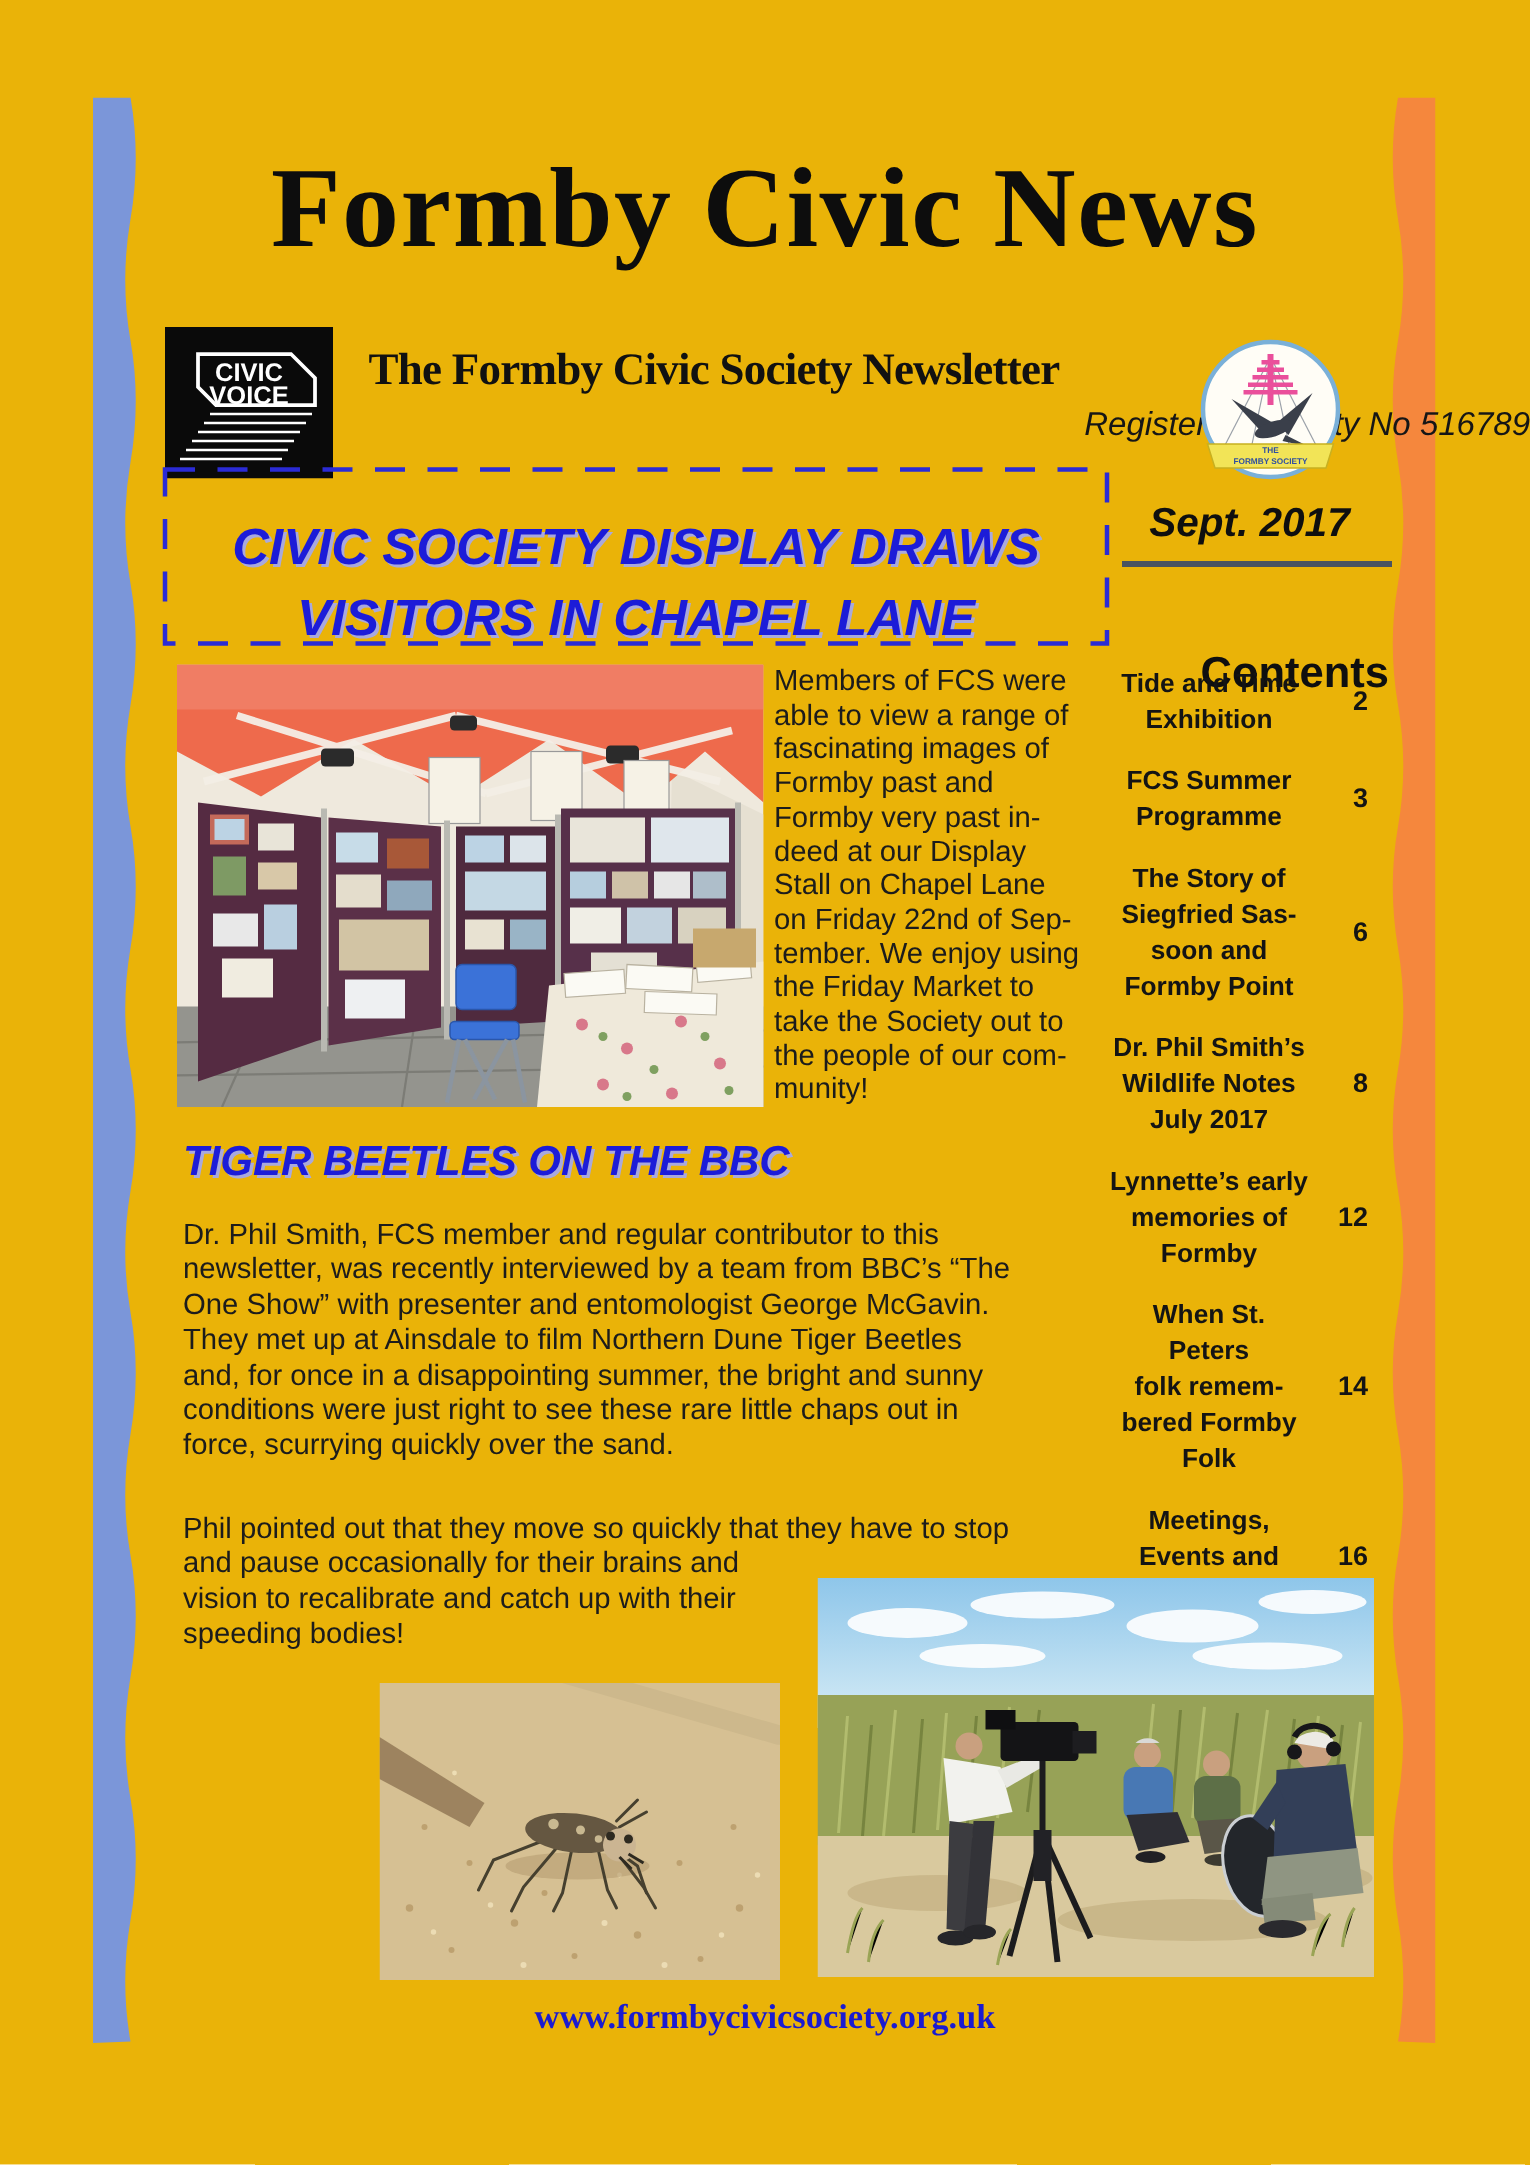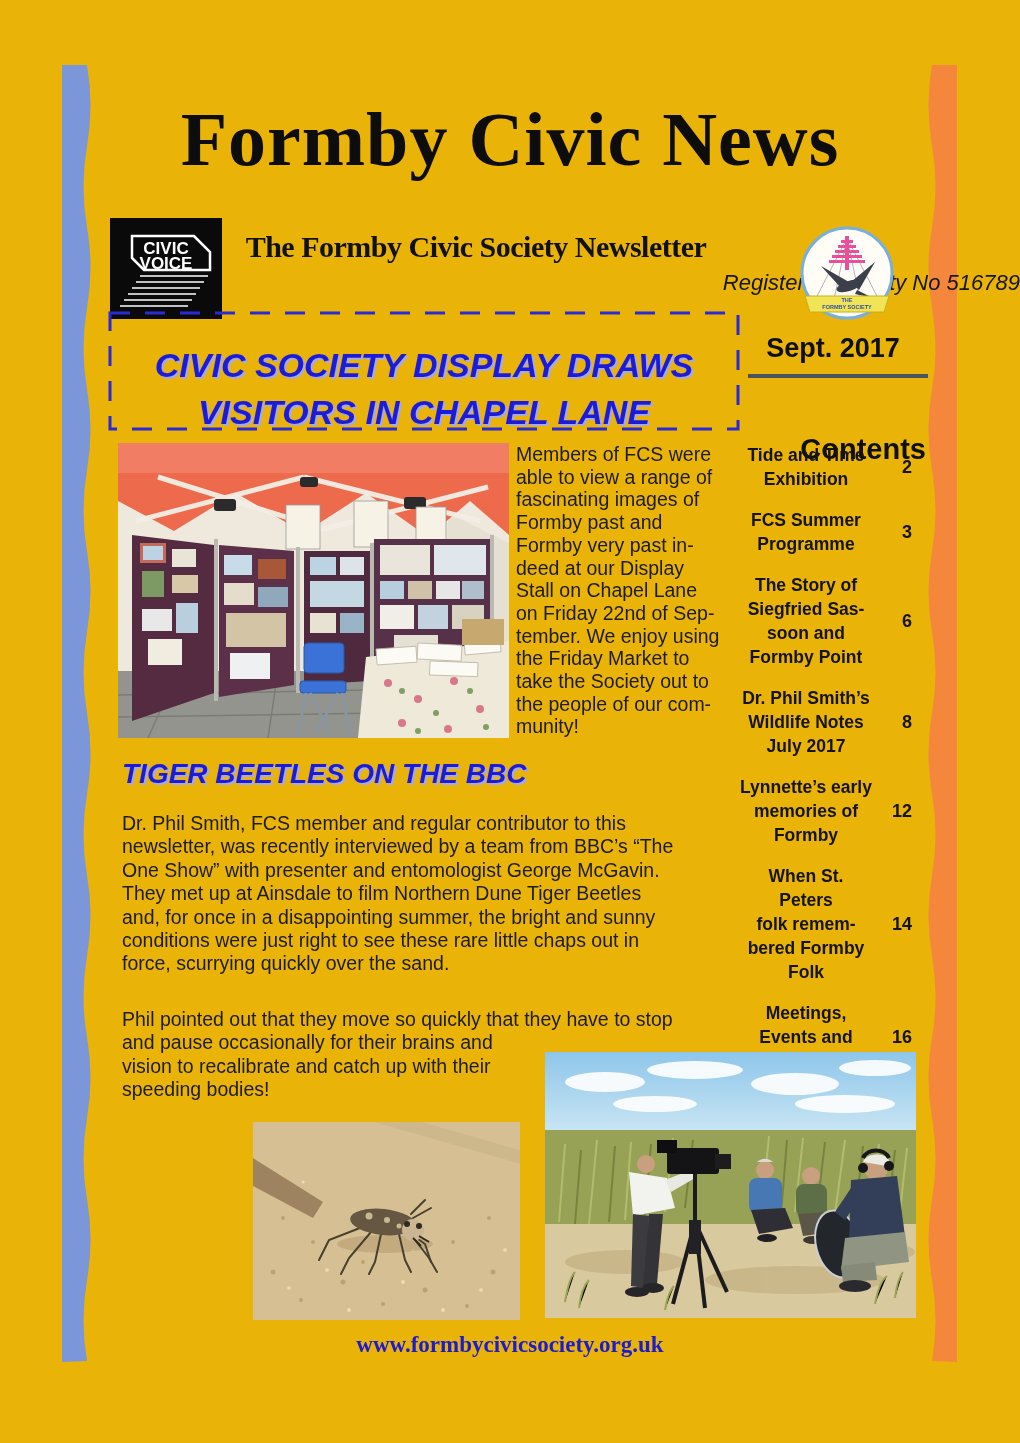--- a/index.html
+++ b/index.html
@@ -25,21 +25,21 @@
   .strip-right{left:926px;}
 
   
   .headline-box{left:108px;top:311px;width:632px;height:120px;}
   .headline-text{left:108px;top:322px;width:632px;text-align:center;
      font-size:34px;font-weight:bold;font-style:italic;line-height:47px;
      color:#1c1cd8;text-shadow:2px 2px 0 #a9a9dc;margin-top:20px;}
 
   
   .issue-date{left:740px;top:333px;width:186px;text-align:center;
-              font-size:27px;font-weight:bold;color:#0f0f0f;}
+              font-size:27px;font-weight:bold;color:#0f0f0f;font-style:italic;}
   .toc-rule{left:748px;top:374px;width:180px;height:4px;background:#4a5360;}
   .toc-heading{left:740px;top:392px;width:186px;text-align:right;
                font-size:29px;font-weight:bold;color:#0f0f0f;margin-top:41px;}
   .toc{left:740px;top:443px;width:172px;display:flex;flex-direction:column;gap:17px;}
   .toc-row{display:flex;align-items:center;}
   .toc-label{width:132px;font-size:17.5px;font-weight:bold;line-height:24px;color:#141414;text-align:center;}
   .toc-page{margin-left:auto;width:36px;text-align:right;font-size:18px;font-weight:bold;color:#141414;}
 
   
   .stall-photo{left:118px;top:443px;width:391px;height:295px;}

